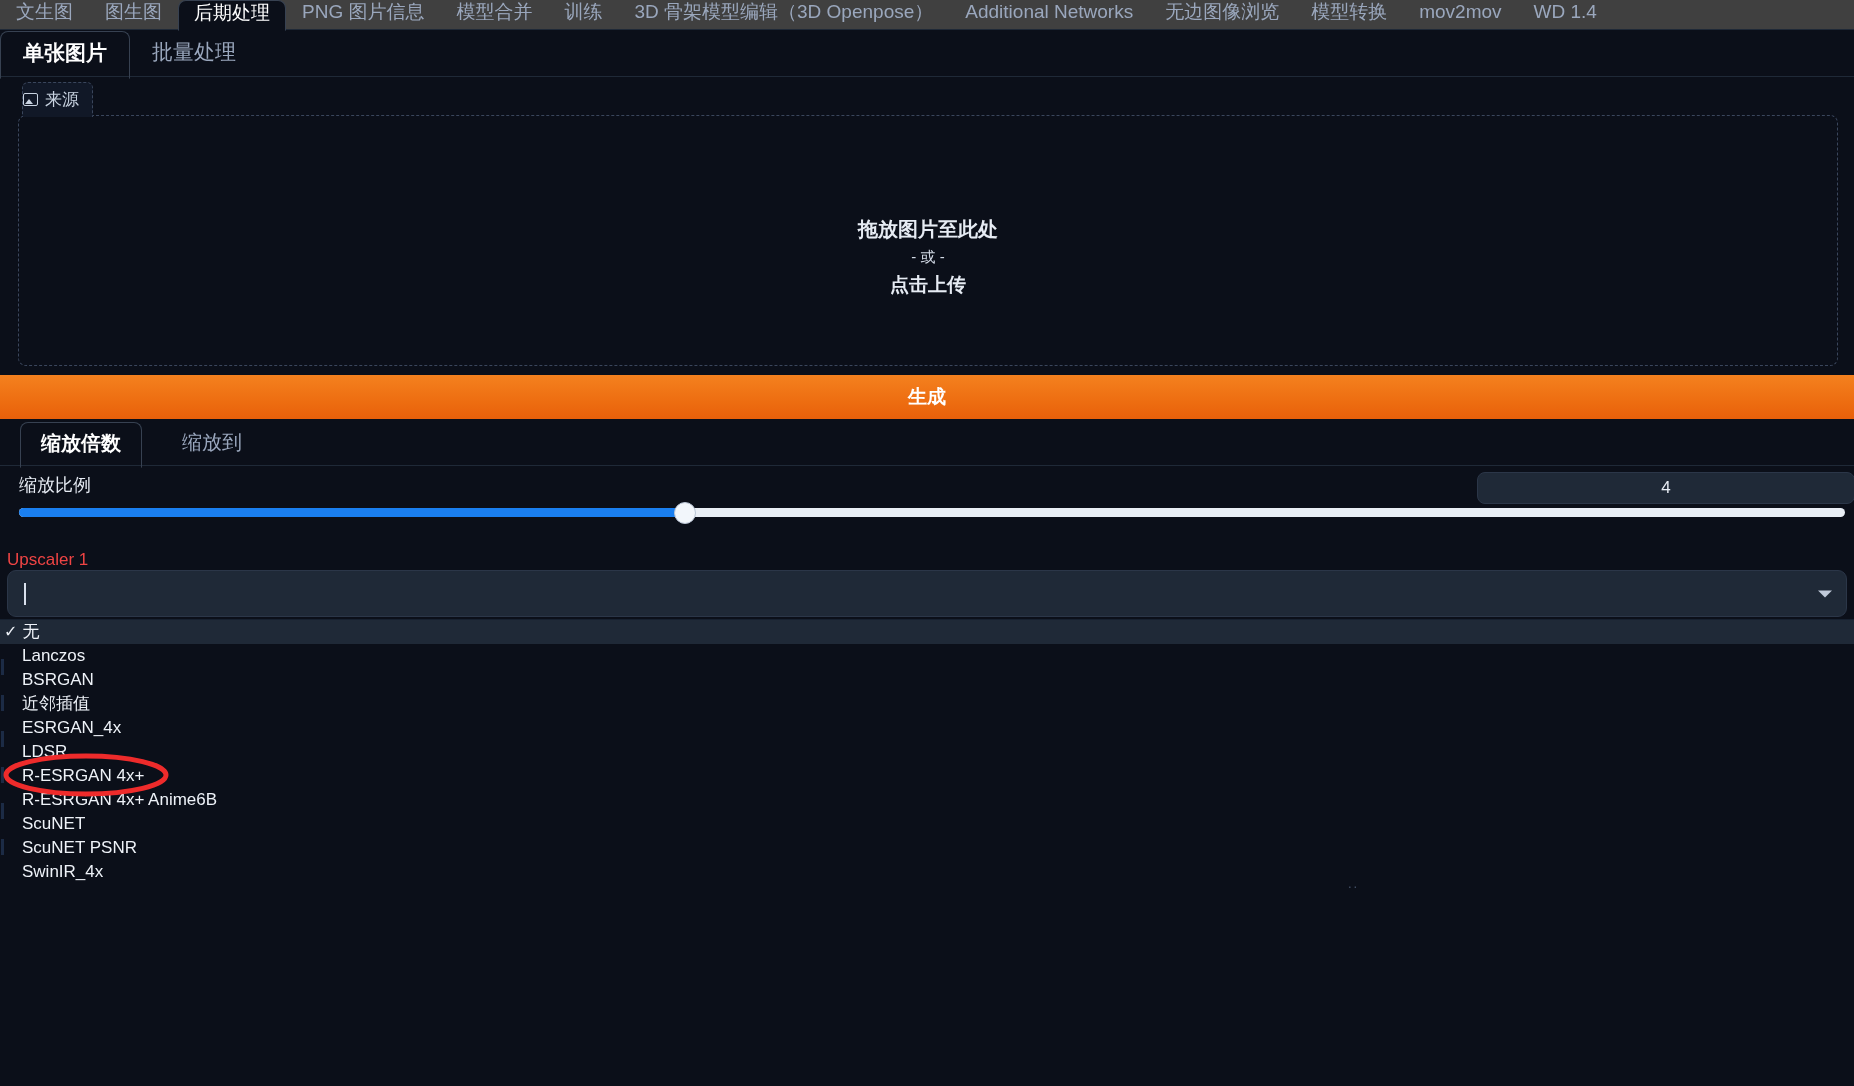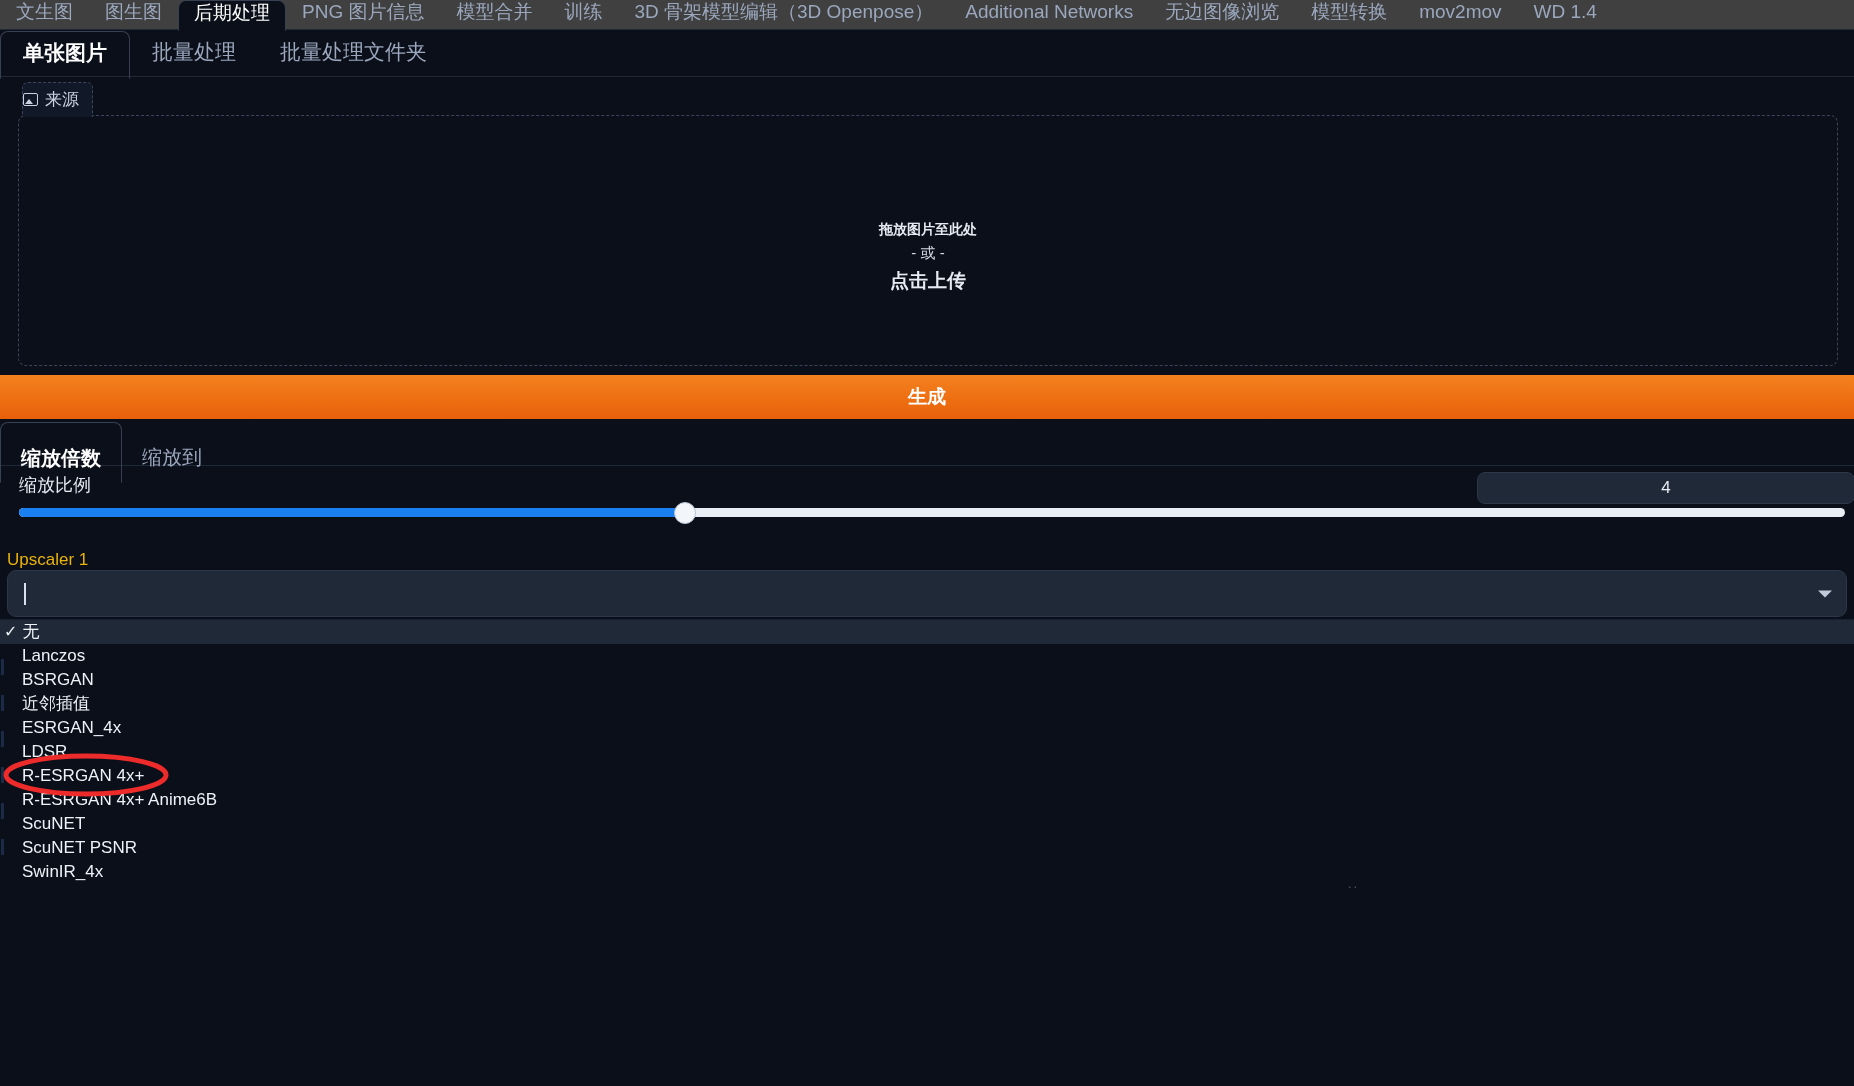--- a/index.html
+++ b/index.html
@@ -81,42 +81,42 @@
   }
   #dropzone {
     position: absolute; top: 33px; left: 10px;
     width: 1820px; height: 251px;
     border: 1px dashed #3a465c; border-radius: 8px;
     background: #0b0f19;
     display: flex; flex-direction: column;
     align-items: center; justify-content: center;
     gap: 5px; cursor: pointer;
   }
-  .dz-main { font-size: 14px; color: #e6ebf3; font-weight: bold; margin-top: 33px; }
+  .dz-main { font-size: 20px; color: #e6ebf3; font-weight: bold; margin-top: 33px; }
   .dz-or   { font-size: 15px; color: #d3dae6; }
   .dz-up   { font-size: 19px; color: #e6ebf3; font-weight: bold; }
 
   
   #generate-btn {
     position: absolute; top: 375px; left: 0;
     width: 1854px; height: 44px;
     background: linear-gradient(180deg, #f4811e 0%, #ee6f12 55%, #e8600a 100%);
     border: none; border-radius: 0;
     display: flex; align-items: center; justify-content: center;
     color: #ffffff; font-size: 19px; font-weight: bold;
     cursor: pointer;
   }
 
   
   #scale-tabs {
     position: absolute; top: 422px; left: 0; width: 1854px; height: 44px;
     display: flex; align-items: flex-start;
     border-bottom: 1px solid #1f2937;
   }
-  #scale-tabs .stab { padding: 22px 20px 11px 20px; font-size: 20px; }
+  #scale-tabs .stab { padding: 7px 20px 11px 20px; font-size: 20px; margin-left: 20px; }
 
   
   #scale-label {
     position: absolute; top: 473px; left: 19px;
     font-size: 18px; color: #e6ebf3;
   }
   #scale-value-box {
     position: absolute; top: 472px; left: 1477px;
     width: 378px; height: 32px;
     background: #1f2937; border: 1px solid #2b3648;
@@ -137,21 +137,21 @@
   #slider-thumb {
     position: absolute; top: -6px; left: 654px;
     width: 22px; height: 22px; border-radius: 50%;
     background: #f2f6fb; border: 1px solid #b9c4d4;
     cursor: grab;
   }
 
   
   #upscaler-label {
     position: absolute; top: 550px; left: 7px;
-    font-size: 17px; color: #eab308;
+    font-size: 17px; color: #ef4444;
   }
   #upscaler-box {
     position: absolute; top: 570px; left: 7px;
     width: 1840px; height: 47px;
     background: #1f2937; border: 1px solid #2b3648;
     border-radius: 9px;
     display: flex; align-items: center;
     padding: 0 16px;
     cursor: text;
   }
@@ -223,21 +223,20 @@
   <div class="ttab">Additional Networks</div>
   <div class="ttab">无边图像浏览</div>
   <div class="ttab">模型转换</div>
   <div class="ttab">mov2mov</div>
   <div class="ttab">WD 1.4</div>
 </div>
 
 <div id="sub-tabs">
   <div class="stab active">单张图片</div>
   <div class="stab">批量处理</div>
-  <div class="stab">批量处理文件夹</div>
 </div>
 
 <div id="source-panel">
   <div id="source-tab">
     <span class="ico"></span>
     <span>来源</span>
   </div>
   <div id="dropzone">
     <div class="dz-main">拖放图片至此处</div>
     <div class="dz-or">- 或 -</div>

